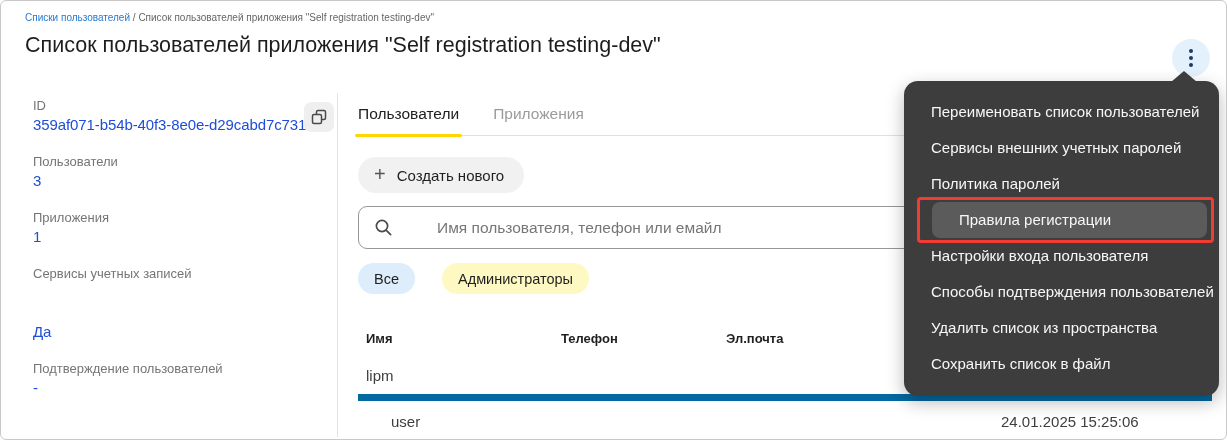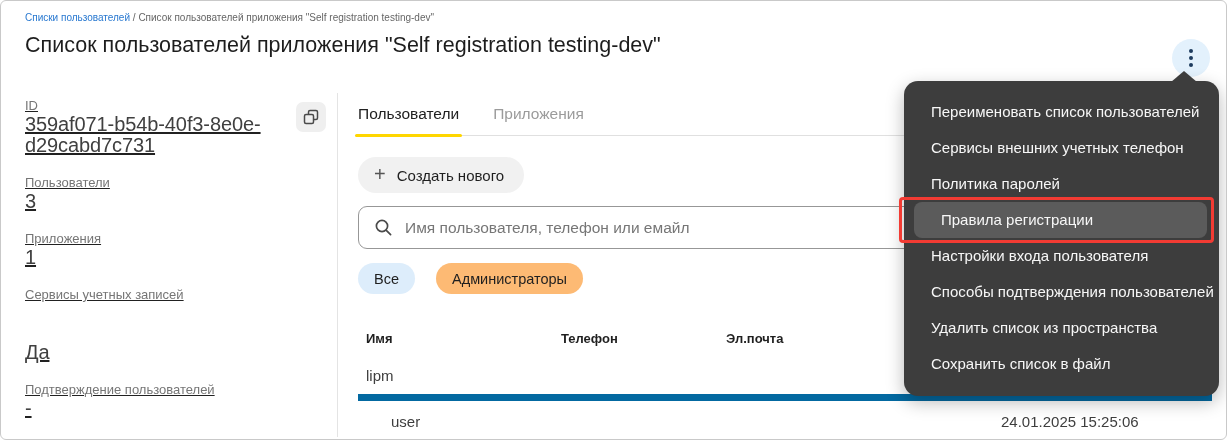--- a/index.html
+++ b/index.html
@@ -18,24 +18,24 @@
   .page-title { position:absolute; left:24px; top:32px; font-size:21.5px; font-weight:400; color:#1d1d1d; }
 
   .kebab-btn {
     position:absolute; left:1171px; top:38px; width:38px; height:38px; border-radius:50%;
     background:#e3f1fc; display:flex; flex-direction:column; align-items:center; justify-content:center;
     gap:3px; cursor:pointer; z-index:5;
   }
   .kebab-btn i { width:4px; height:4px; border-radius:50%; background:#1d3b5e; }
 
   
-  .details { position:absolute; left:24px; top:96px; width:300px;text-decoration:underline; }
+  .details { position:absolute; left:32px; top:96px; width:300px; }
   .field { margin-bottom:18px; position:relative; }
   .field .label { font-size:13px; color:#757575; line-height:17px; }
-  .field .value { font-size:20px; color:#404040; line-height:21px; min-height:21px; letter-spacing:-0.1px; }
+  .field .value { font-size:15px; color:#1d4ed8; line-height:21px; min-height:21px; letter-spacing:-0.1px; }
   .copy-btn {
     position:absolute; right:-1px; top:5px; width:30px; height:30px; border-radius:7px;
     background:#efefef; display:flex; align-items:center; justify-content:center; cursor:pointer;
   }
   .v-divider { position:absolute; left:336px; top:92px; bottom:2px; width:1px; background:#e4e4e4; }
 
   
   .tabbar {
     position:absolute; left:357px; right:14px; top:104px; height:31px;
     border-bottom:1px solid #e0e0e0; display:flex; gap:34px;
@@ -46,30 +46,30 @@
 
   
   .create-btn {
     position:absolute; left:357px; top:156px; height:36px; padding:0 20px 0 16px; border-radius:18px;
     background:#f1f1f1; display:flex; align-items:center; gap:11px; font-size:15px; color:#1f1f1f; cursor:pointer;
   }
   .create-btn .plus { font-size:20px; font-weight:400; color:#555; line-height:1; margin-top:-2px; }
 
   .search-box {
     position:absolute; left:357px; top:205px; width:823px; height:43px;
-    border:1px solid #979797; border-radius:9px; display:flex; align-items:center; background:#fff;
+    border:1px solid #979797; border-radius:9px; display:flex; align-items:center; background:#fff;gap:32px;
   }
   .search-box svg { margin:0 12px 0 15px; flex:none; }
   .search-box input {
     border:none; outline:none; flex:1; font-size:15.5px; font-family:inherit; color:#212121; background:transparent;
   }
   .search-box input::placeholder { color:#767676; opacity:1; }
 
-  .chips { position:absolute; left:357px; top:262px; display:flex; gap:21px; }
-  .chip { height:31px; display:flex; align-items:center; padding:0 16px; border-radius:16px; font-size:14.5px; color:#1f1f1f; cursor:pointer; background:#fdba74; }
+  .chips { position:absolute; left:357px; top:262px; display:flex; gap:27px; }
+  .chip { height:31px; display:flex; align-items:center; padding:0 16px; border-radius:16px; font-size:14.5px; color:#1f1f1f; cursor:pointer; background:#fef9c3; }
   .chip.active { background:#ddedfb; }
 
   
   .utable { position:absolute; left:357px; right:14px; top:318px; }
   .trow { display:grid; grid-template-columns:195px 165px 250px 1fr; align-items:center; padding-left:8px; }
   .thead { height:38px; font-size:13px; font-weight:bold; color:#1f1f1f; }
   .tdata { font-size:15px; color:#3e3e3e; cursor:pointer; }
   .row-1 { height:44px; border-bottom:7px solid #0369a1; }
   .row-2 { height:40px;margin-left:25px; }
 
@@ -80,21 +80,21 @@
   }
   .menu .caret {
     position:absolute; top:-10px; left:267px; width:0; height:0;
     border-left:13px solid transparent; border-right:13px solid transparent; border-bottom:11px solid #3d3d3d;
   }
   .menu-item {
     height:36px; line-height:36px; padding-left:27px; font-size:15px; color:#f7f7f7;
     cursor:pointer; white-space:nowrap; position:relative;
   }
   .menu-item.highlighted {
-    margin:0 12px 0 10px; background:#5b5b5b; border-radius:8px;
+    margin:0 12px 0 28px; background:#5b5b5b; border-radius:8px;
   }
   .menu-item.highlighted::after {
     content:""; position:absolute; inset:-5px -7px -5px -15px;
     border:3px solid #f23b33; border-radius:4px; pointer-events:none;
   }
 </style>
 </head>
 <body>
 
 <div class="page">
@@ -189,21 +189,21 @@
       <div>user</div>
       <div></div>
       <div></div>
       <div>24.01.2025 15:25:06</div>
     </div>
   </div>
 
   <div class="menu">
     <div class="caret"></div>
     <div class="menu-item">Переименовать список пользователей</div>
-    <div class="menu-item">Сервисы внешних учетных телефон</div>
+    <div class="menu-item">Сервисы внешних учетных паролей</div>
     <div class="menu-item">Политика паролей</div>
     <div class="menu-item highlighted">Правила регистрации</div>
     <div class="menu-item">Настройки входа пользователя</div>
     <div class="menu-item">Способы подтверждения пользователей</div>
     <div class="menu-item">Удалить список из пространства</div>
     <div class="menu-item">Сохранить список в файл</div>
   </div>
 
 </div>
 

